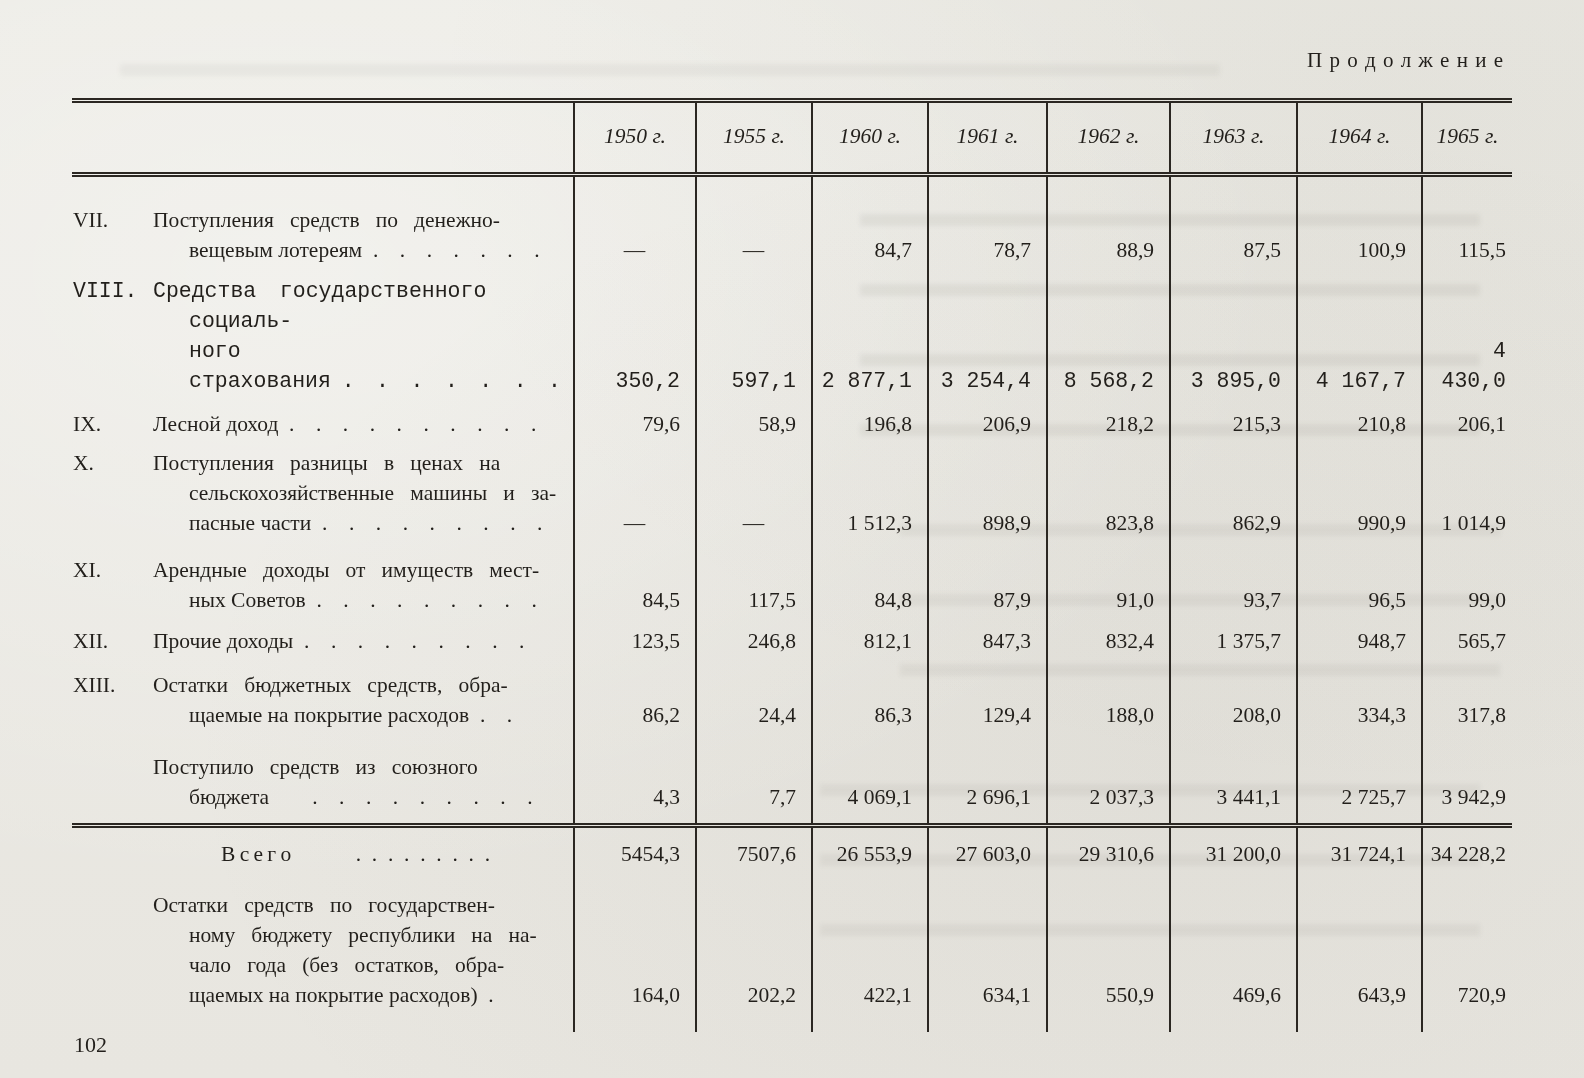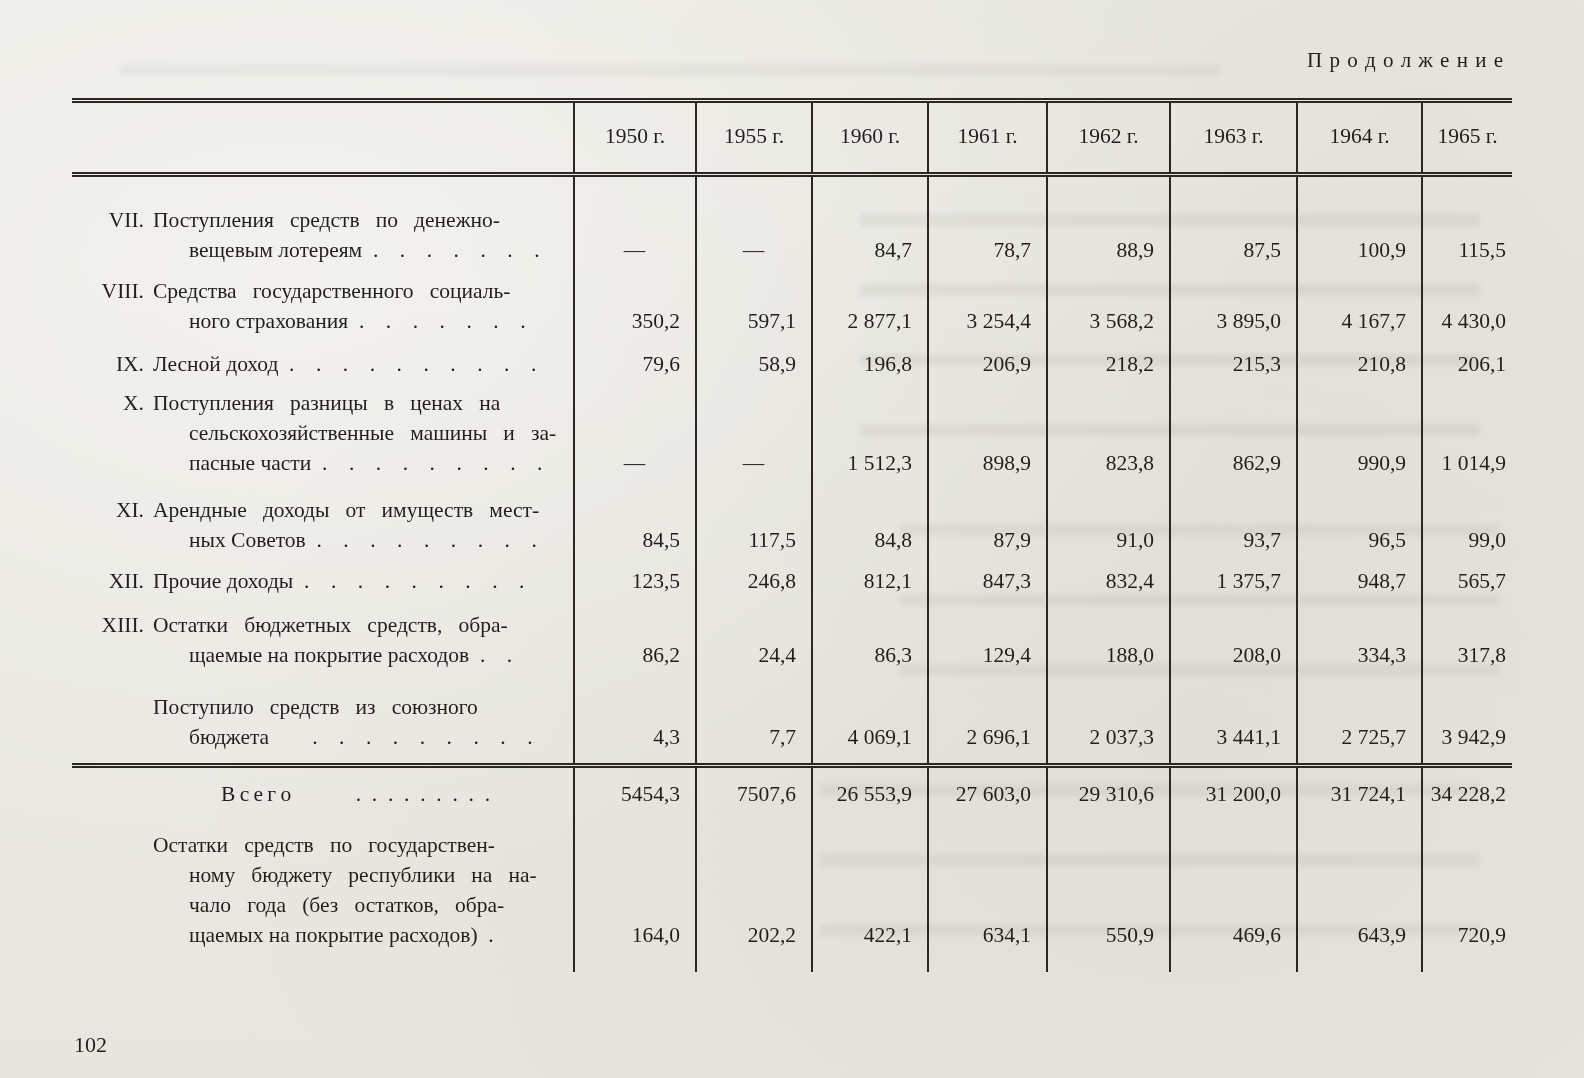--- a/index.html
+++ b/index.html
@@ -44,49 +44,50 @@
     table-layout: fixed;
   }
   table.budget th, table.budget td { font-weight: normal; }
   thead th {
     border-top: 5px double #2b2722;
     border-bottom: 5px double #2b2722;
     font-size: 21.5px;
     text-align: center;
     vertical-align: middle;
     padding: 21px 0 23px 0;
+    font-style: italic;
   }
   th.ycol, td.val { border-left: 2px solid #2b2722; }
   tbody td {
     font-size: 21.5px;
     line-height: 30px;
     vertical-align: bottom;
   }
   td.val { text-align: right; padding-right: 15px; }
   td.val.last { padding-right: 6px; }
   td.val.dash { text-align: center; padding-right: 2px; }
   .lbl { display: flex; }
   .num {
     flex: none;
     width: 80px;
-    text-align: right;
+    text-align: left;
     padding-right: 9px;
     box-sizing: border-box;
     white-space: pre;
   }
   .txt {
     flex: 1;
     white-space: pre-line;
     padding-left: 36px;
     text-indent: -36px;
   }
   .txt.ctr { padding-left: 68px; text-indent: 0; }
   
   tr.row-vii  td { padding-top: 28px; }
-  tr.row-viii td { padding-top: 10px; }
+  tr.row-viii td { padding-top: 10px; font-family: Liberation Mono, monospace; }
   tr.row-ix   td { padding-top: 12px; }
   tr.row-x    td { padding-top: 8px;  }
   tr.row-xi   td { padding-top: 16px; }
   tr.row-xii  td { padding-top: 10px; }
   tr.row-xiii td { padding-top: 13px; padding-bottom: 15px; }
   tr.rule     td { border-top: 5px double #2b2722; }
   tr.row-itogo  td { padding-top: 11px; padding-bottom: 9px; }
   tr.row-union  td { padding-top: 7px;  padding-bottom: 11px; }
   tr.row-vsego  td { padding-top: 11px; padding-bottom: 11px; }
   tr.row-ostatki td { padding-top: 10px; padding-bottom: 22px; }
@@ -157,21 +158,21 @@
             <div class="lbl">
           <span class="num">VIII.</span>
           <span class="txt">Средства  государственного  социаль-
 ного страхования . . . . . . .</span>
             </div>
           </td>
         <td class="val">350,2</td>
         <td class="val">597,1</td>
         <td class="val">2 877,1</td>
         <td class="val">3 254,4</td>
-        <td class="val">3 568,2</td>
+        <td class="val">8 568,2</td>
         <td class="val">3 895,0</td>
         <td class="val">4 167,7</td>
         <td class="val last">4 430,0</td>
       </tr>
       <tr class="row-ix">
         <td class="label">
             <div class="lbl">
           <span class="num">IX.</span>
           <span class="txt">Лесной доход . . . . . . . . . .</span>
             </div>

